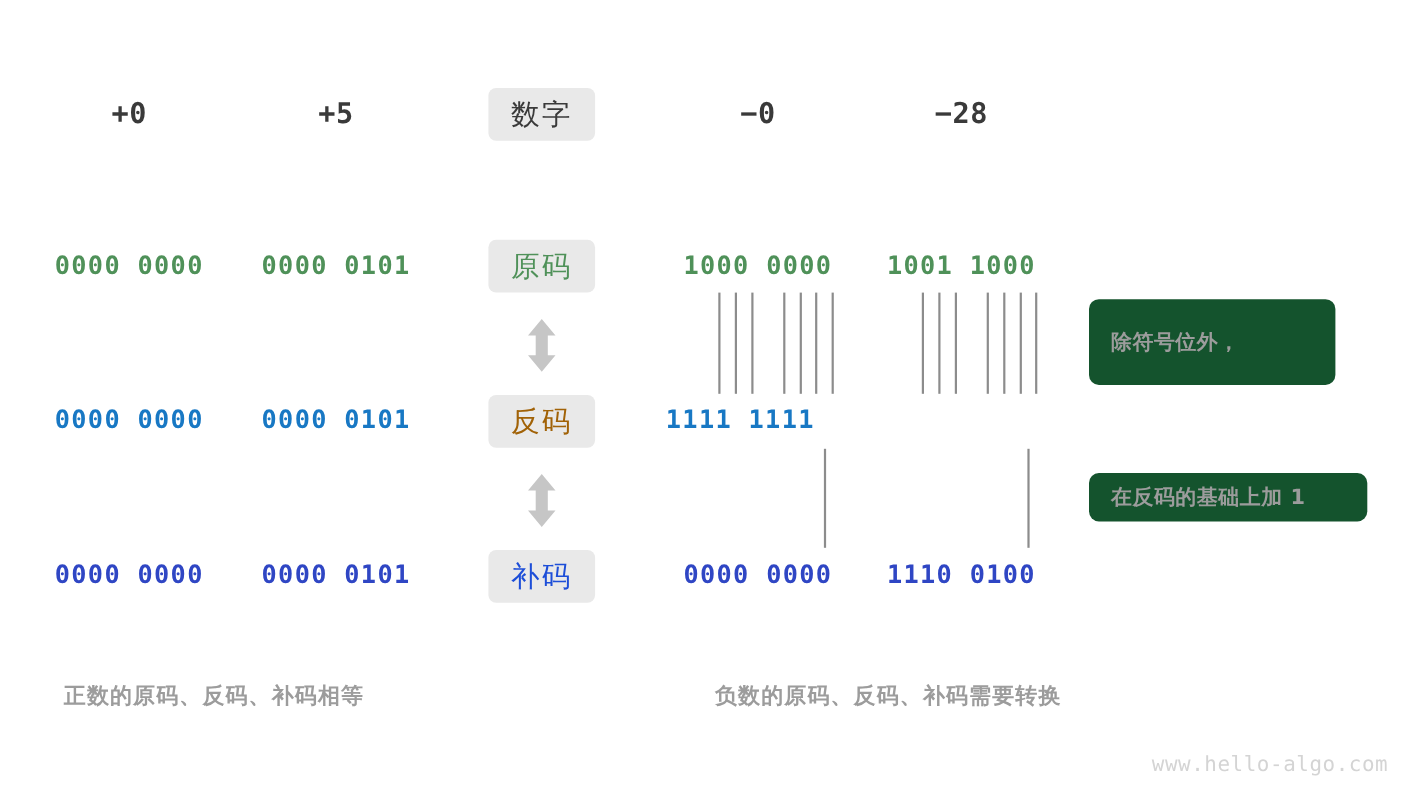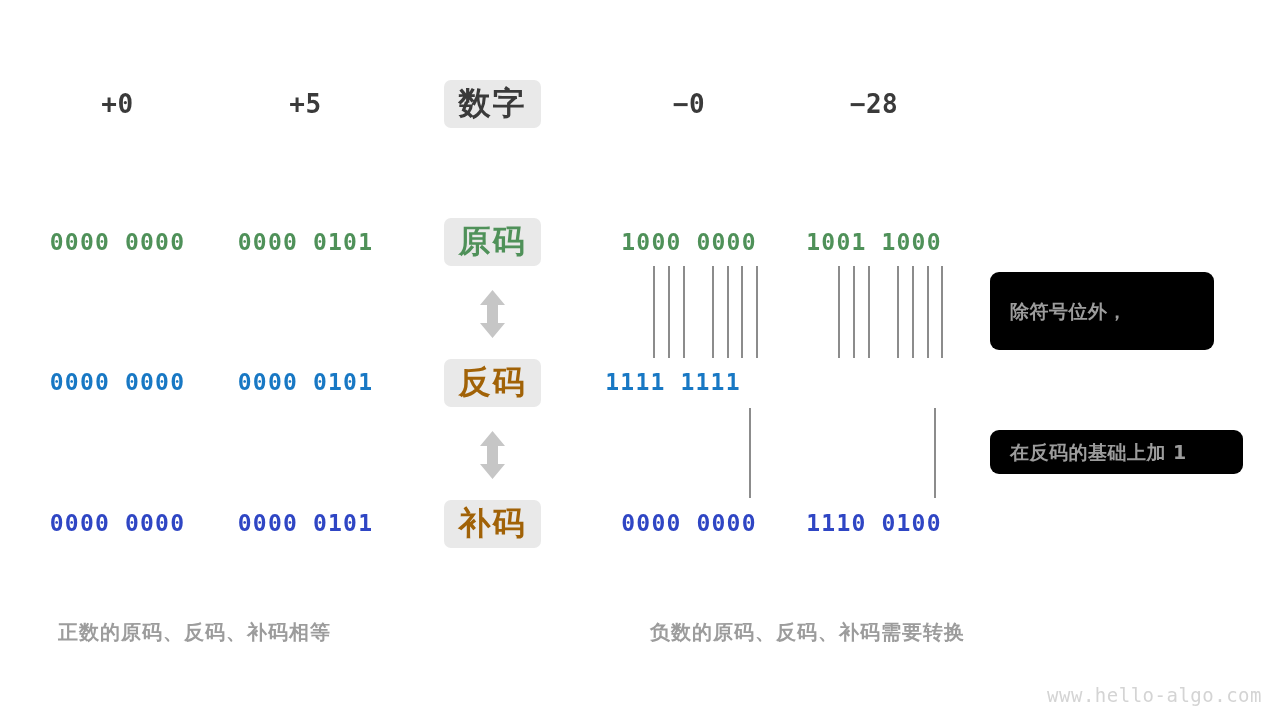--- a/index.html
+++ b/index.html
@@ -38,31 +38,31 @@
     font-size: 26px;
     font-weight: bold;
     color: #3a3a3a;
     letter-spacing: 0.5px;
   }
 
   
   .badge {
     background: #e9e9e9;
     border-radius: 7px;
-    font-size: 32px;
-    font-weight: bold;
+    font-size: 26px;
+    font-weight: normal;
     letter-spacing: 2px;
     display: flex;
     align-items: center;
     justify-content: center;
   }
   .badge-number { color: #3a3a3a; }
   .badge-yuan   { color: #4f9159; }
   .badge-fan    { color: #a16207; }
-  .badge-bu     { color: #a16207; }
+  .badge-bu     { color: #1d4ed8; }
 
   
   .bits {
     font-family: "DejaVu Sans Mono", "Liberation Mono", monospace;
     font-size: 23px;
     font-weight: bold;
     letter-spacing: 1.2px;
   }
   .bits-green { color: #4f9159; }
   .bits-blue  { color: #1878c4; }
@@ -76,21 +76,21 @@
   }
 
   
   .dbl-arrow {
     position: absolute;
   }
 
   
   .note {
     position: absolute;
-    background: #000000;
+    background: #14532d;
     border-radius: 9px;
     color: #9c9c9c;
     font-size: 19px;
     font-weight: bold;
     line-height: 30px;
     display: flex;
     flex-direction: column;
     justify-content: center;
     padding: 0 20px;
     box-sizing: border-box;

